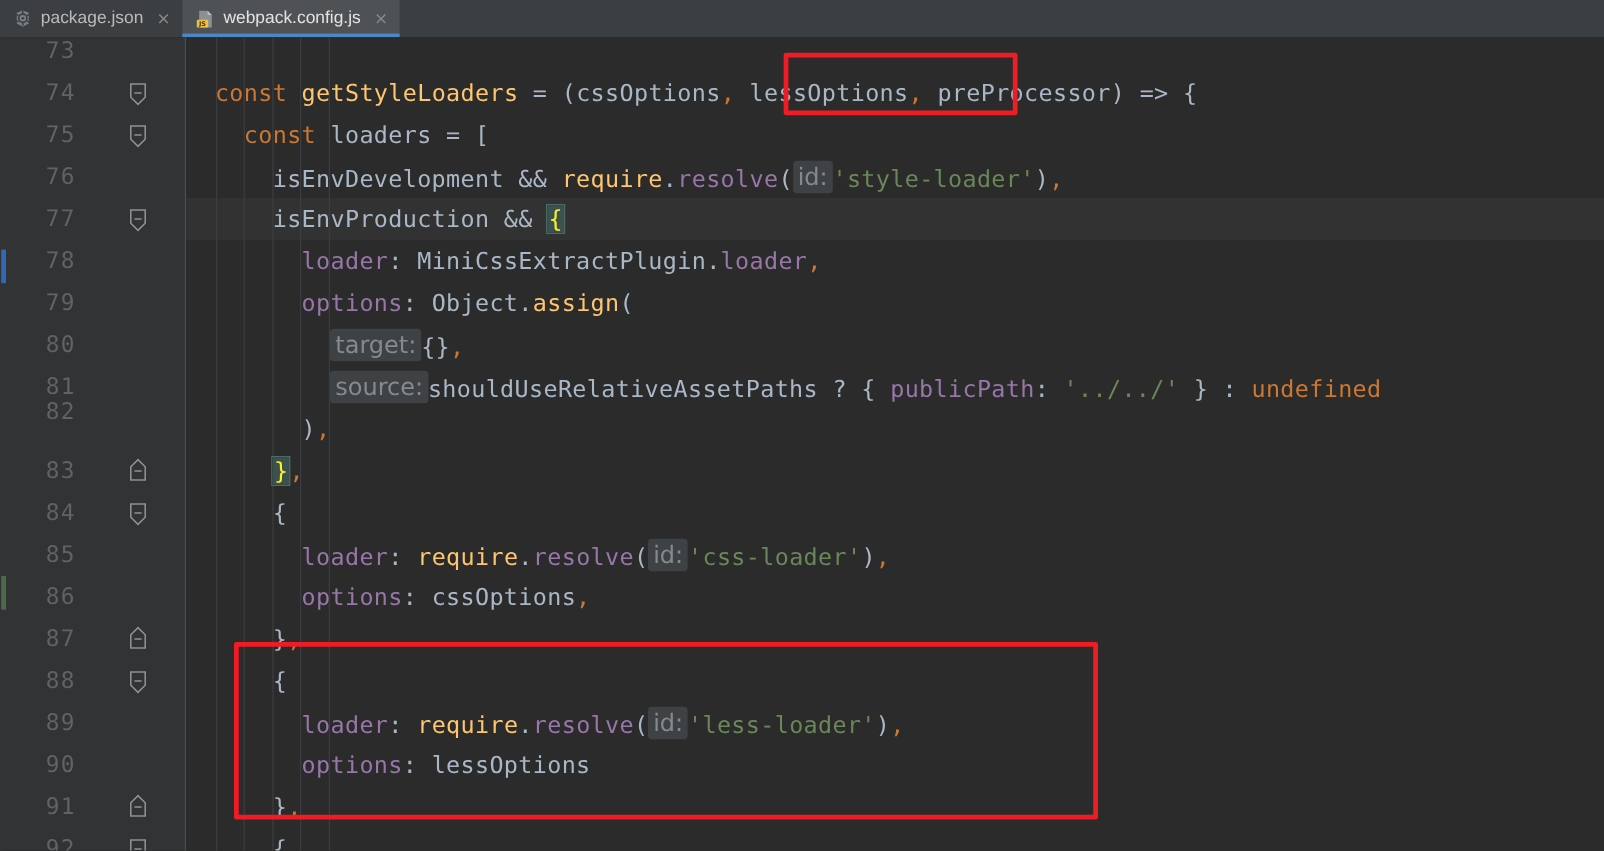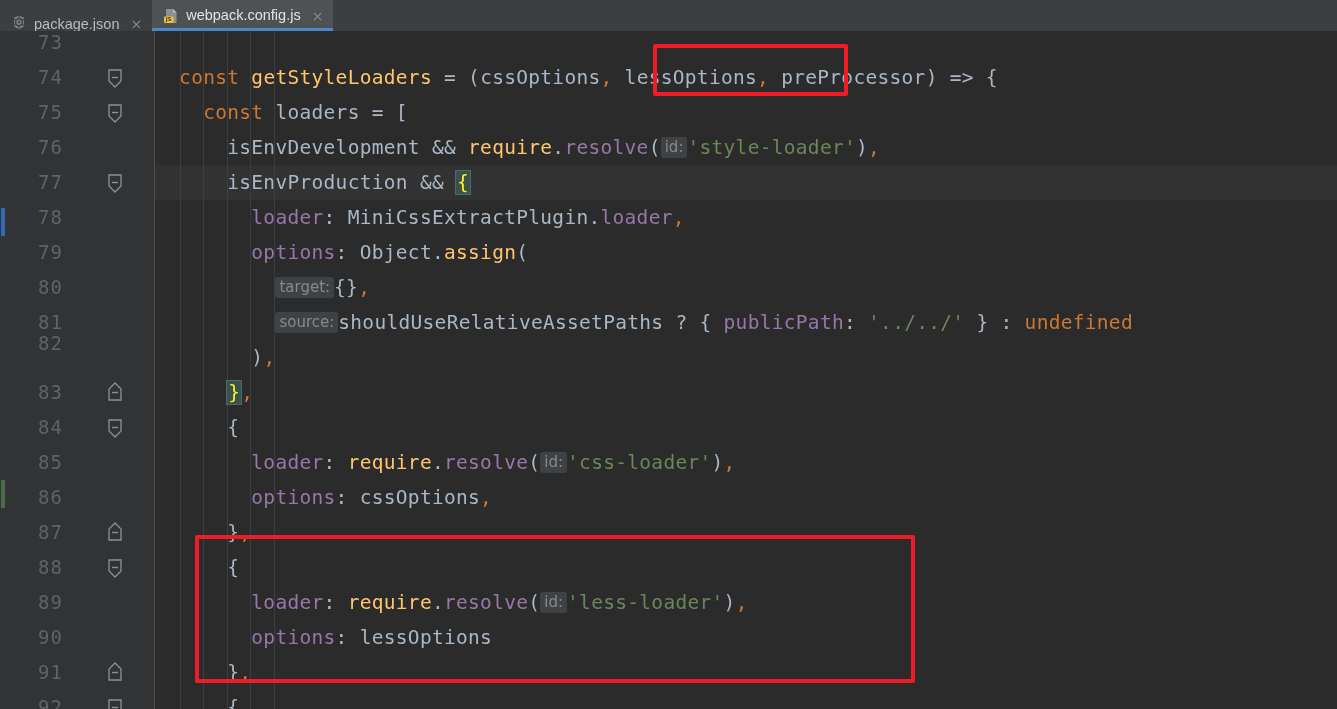--- a/index.html
+++ b/index.html
@@ -40,21 +40,21 @@
     gap: 7px;
     padding: 0 10px 0 11px;
     height: 31px;
     box-sizing: border-box;
     color: #bbbbbb;
     font-size: 14.5px;
     position: relative;
     cursor: default;
     white-space: nowrap;
   }
-  .tab.inactive { background: #3c3f41; align-items: flex-end; }
+  .tab.inactive { background: #3c3f41; }
   .tab.active {
     background: #4e5254;
     color: #e3e3e3;
   }
   .tab.active::after {
     content: "";
     position: absolute;
     left: 0; right: 0; bottom: 0;
     height: 3px;
     background: #4a88c7;
@@ -171,21 +171,21 @@
   .t-prop      { color: #9876aa; }
   .t-string    { color: #6a8759; }
   .t-comma     { color: #cc7832; }
   .t-method    { color: #9876aa; }
 
   
   .inlay {
     background: #3f4244;
     color: #868a8c;
     border-radius: 3px;
-    font-size: 15px;
+    font-size: 20px;
     padding: 1px 4px 2px 4px;
     font-family: "DejaVu Sans", sans-serif;
     letter-spacing: 0;
     vertical-align: 2px;
   }
 
   
   .brace-hl {
     background: #3b514d;
     color: #ffef28;

